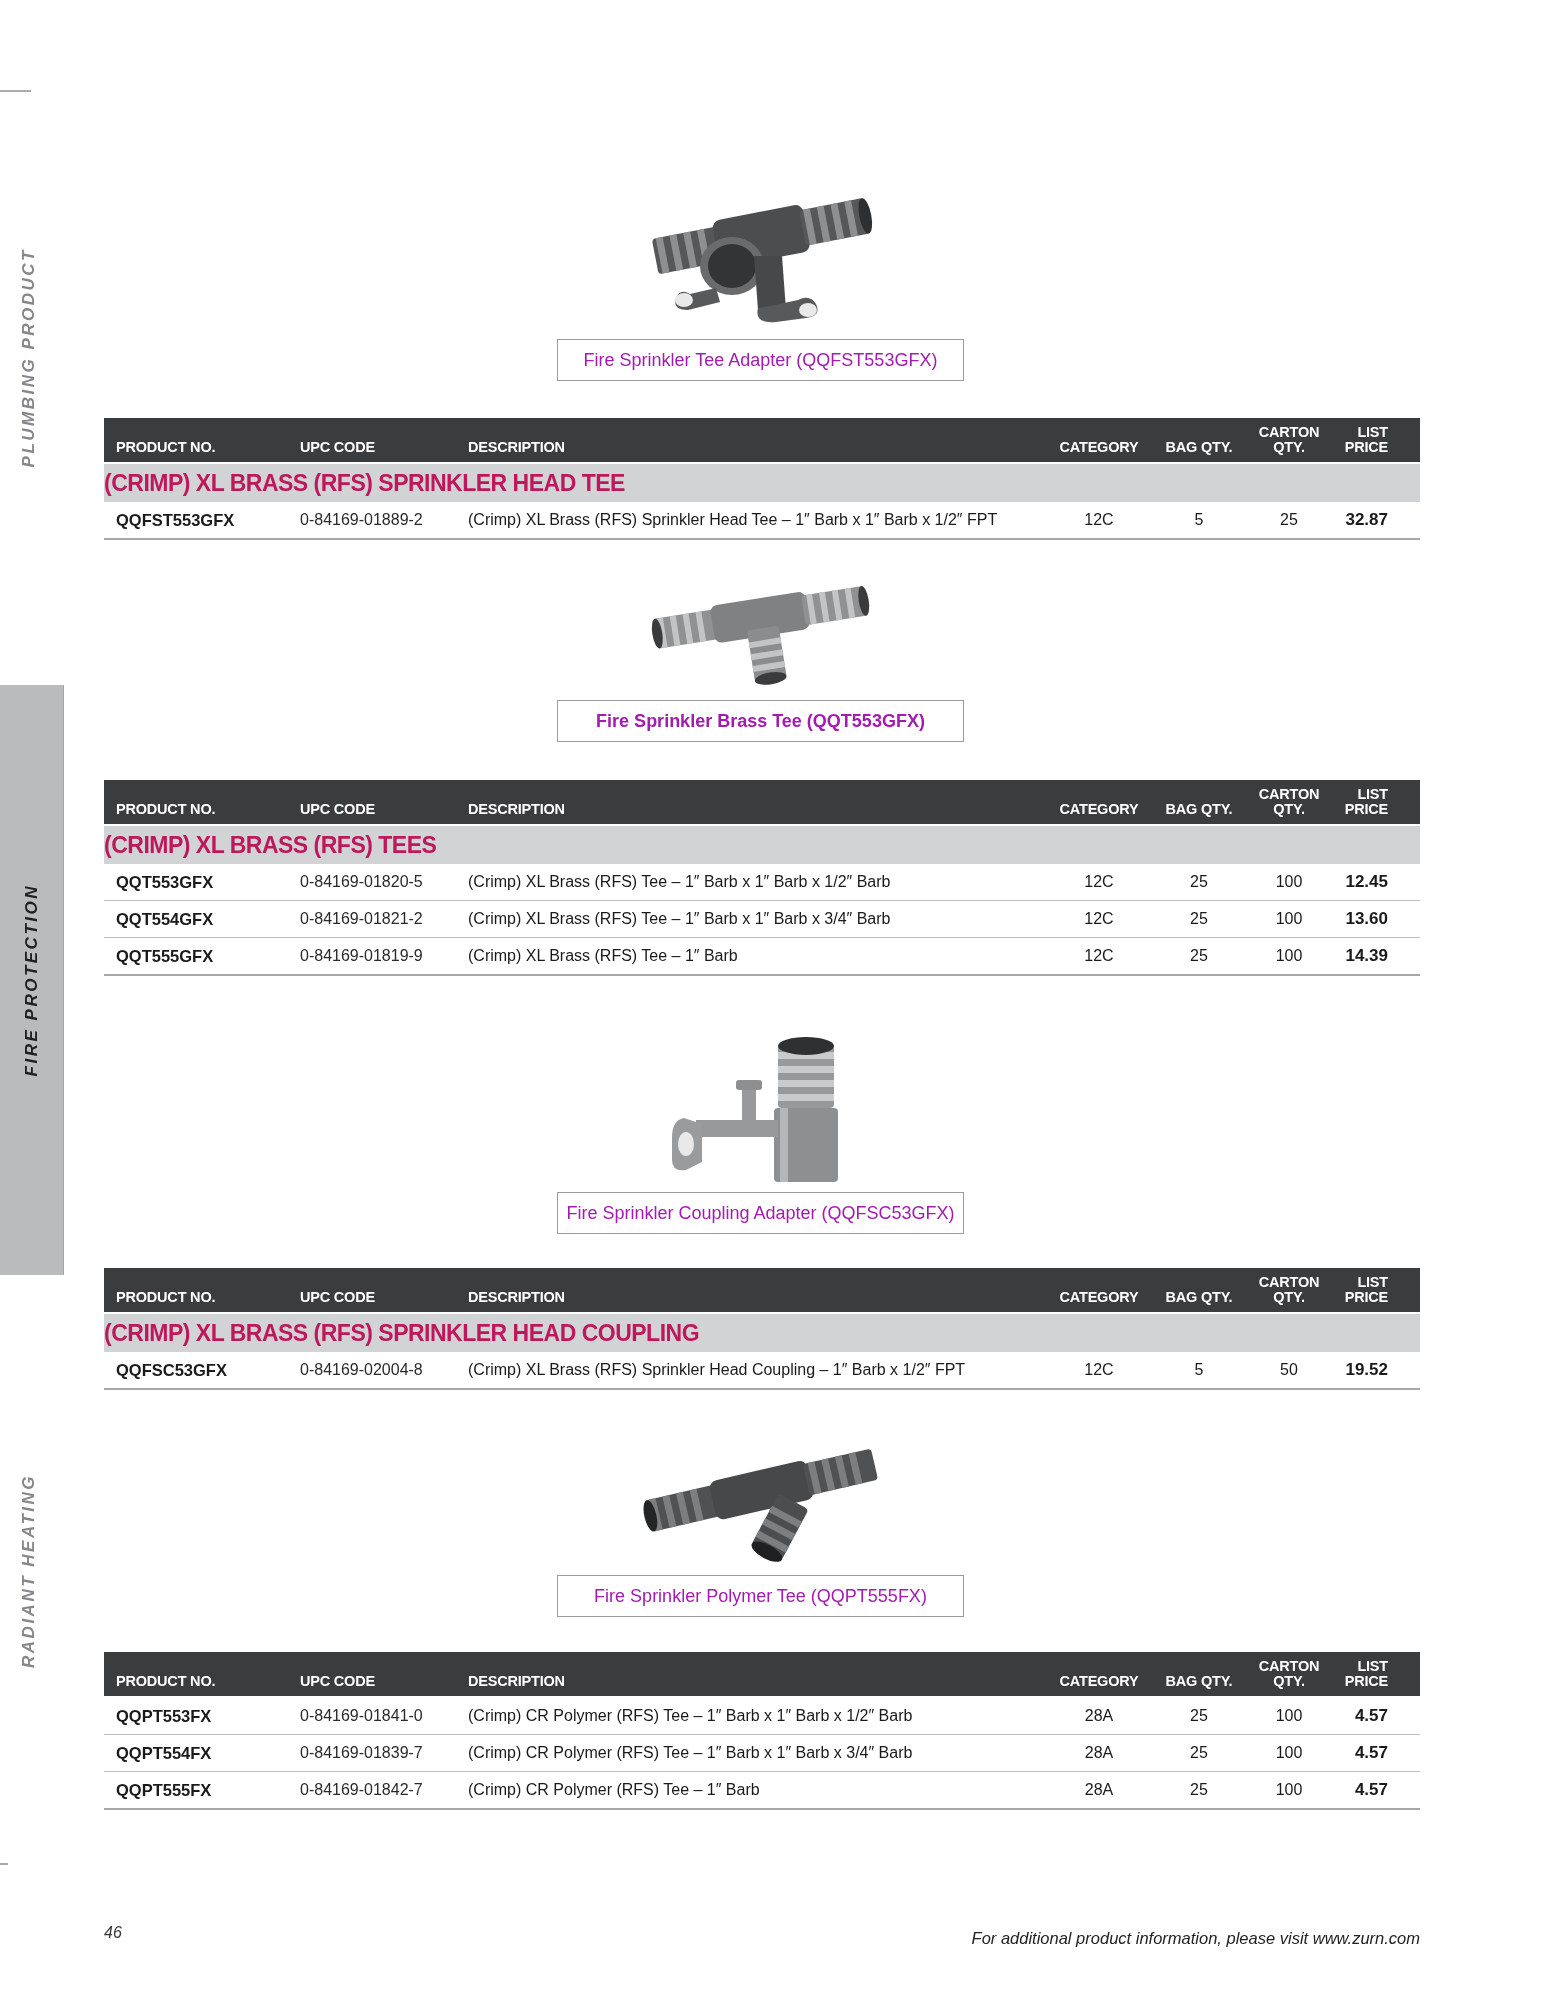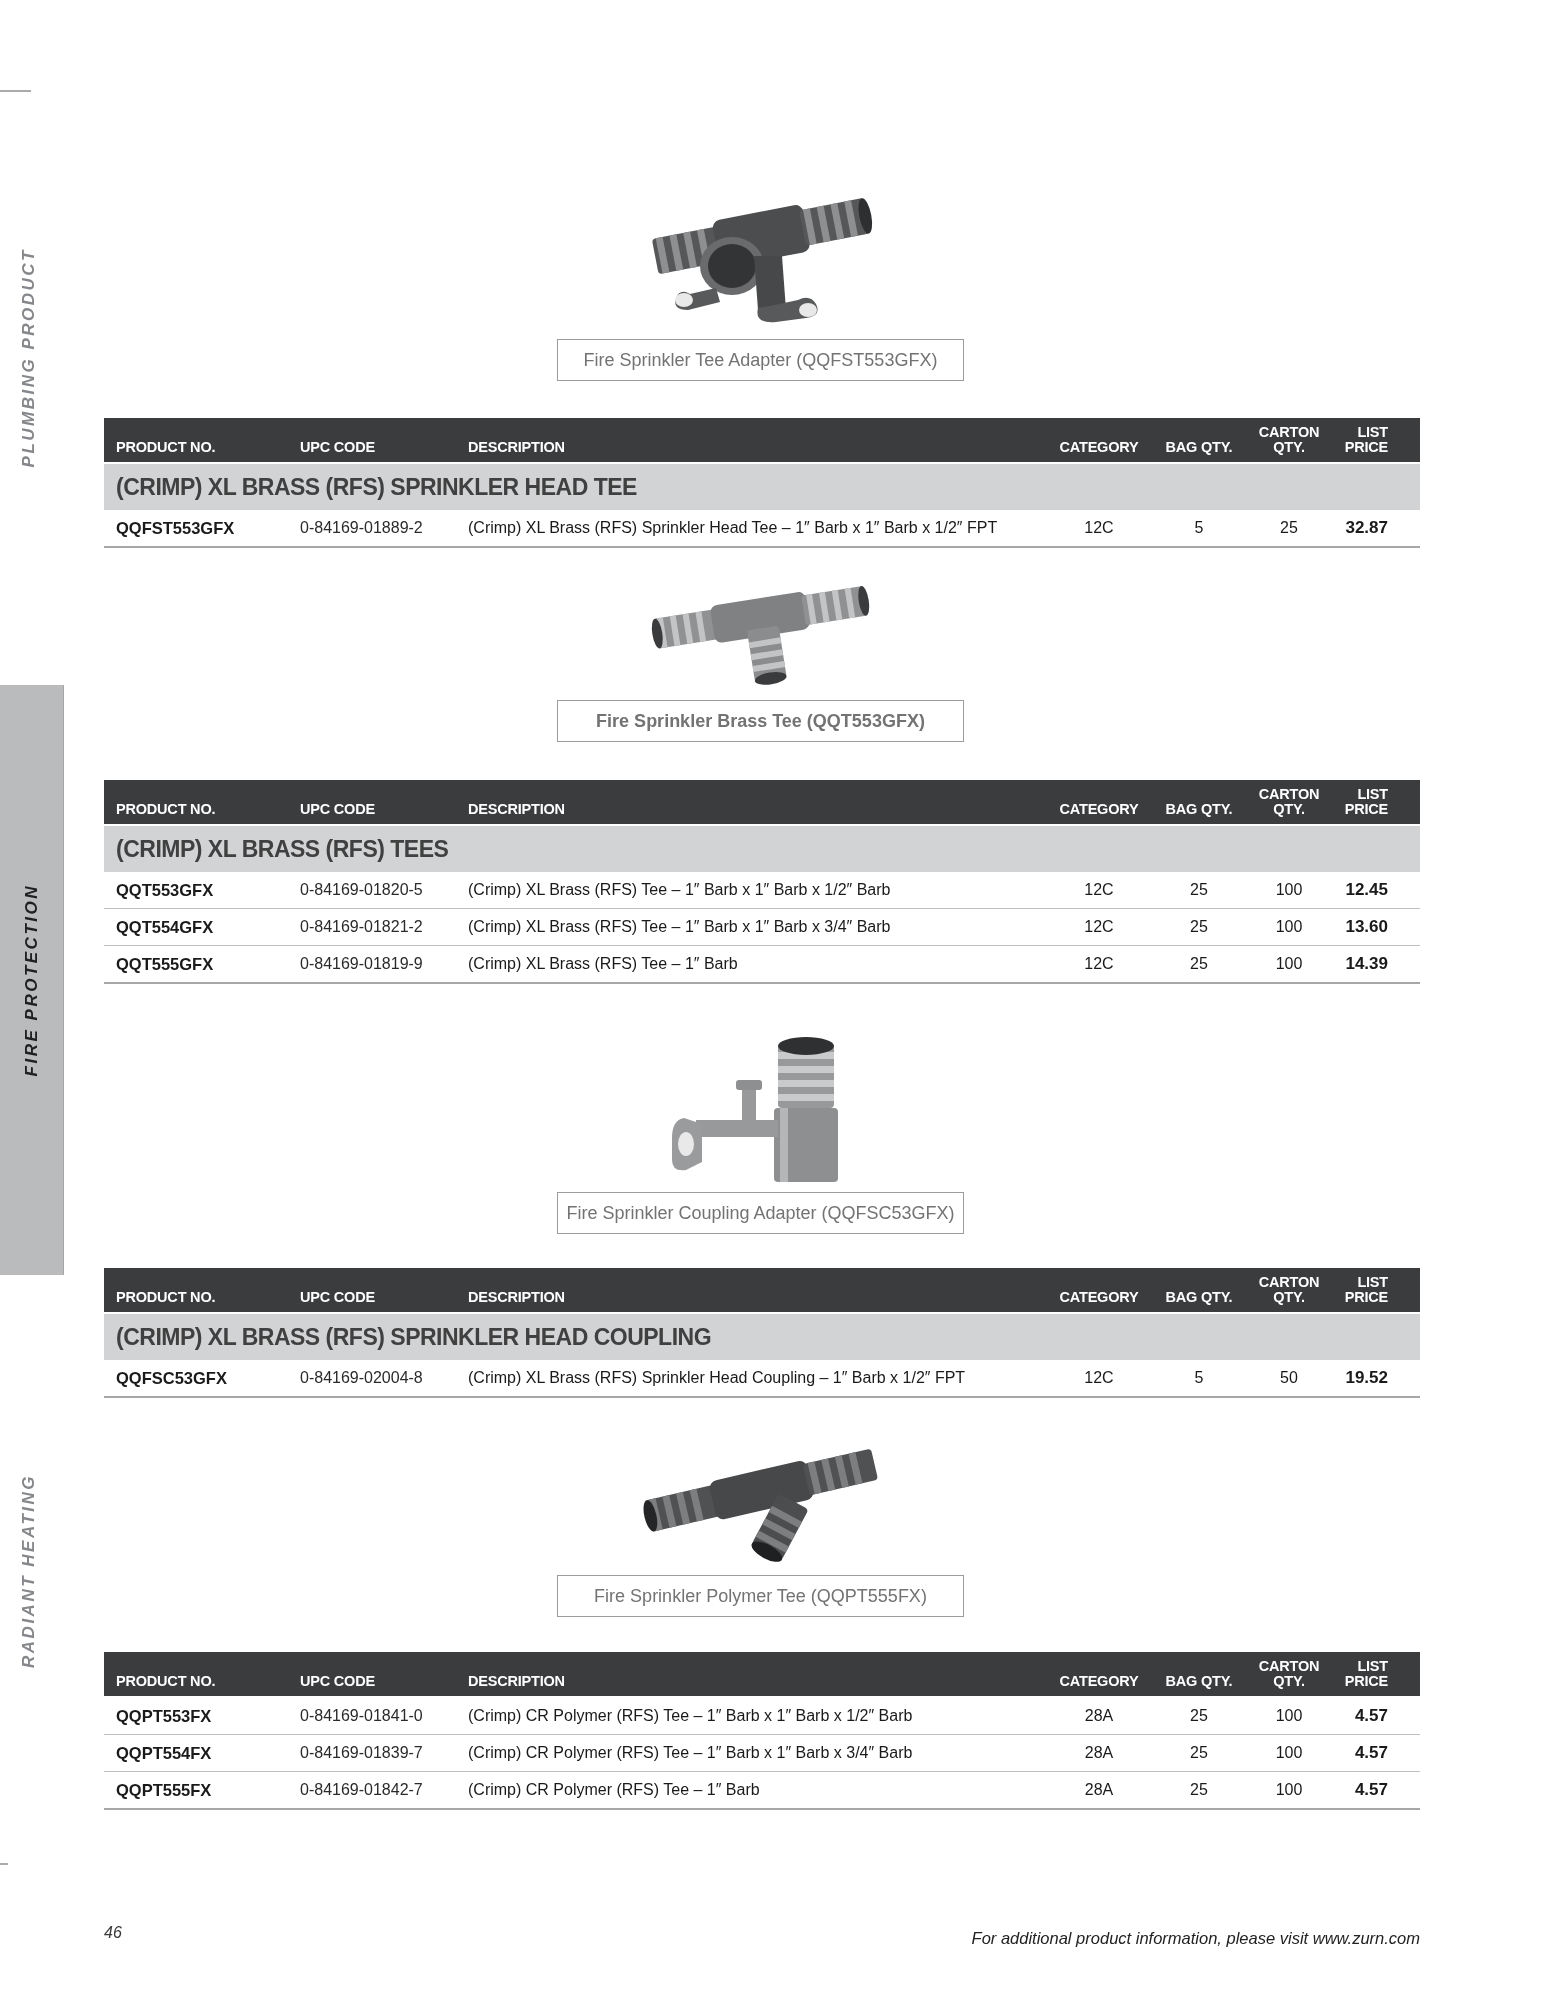--- a/index.html
+++ b/index.html
@@ -15,28 +15,28 @@
         border-right:1px solid #a3a5a7;display:flex;align-items:center;justify-content:center;}
   .side-tab span{writing-mode:vertical-rl;transform:rotate(180deg);font-style:italic;font-weight:700;
         font-size:17px;letter-spacing:2.5px;color:#1f2022;white-space:nowrap;}
   
   .title-bar{position:absolute;left:104px;top:100px;width:1316px;height:58px;background:#d2d3d5;
         display:flex;align-items:center;}
   .title-bar h1{margin:0 0 0 24px;font-size:28px;font-weight:700;letter-spacing:-0.5px;color:#121212;}
   
   .figure{position:absolute;left:104px;width:1316px;display:flex;justify-content:center;}
   .caption{position:absolute;left:557px;width:405px;height:40px;border:1px solid #9a9c9e;background:#fff;
-        display:flex;align-items:center;justify-content:center;font-size:18px;color:#737373;}
+        display:flex;align-items:center;justify-content:center;font-size:18px;color:#a21caf;}
   
   .ptable{position:absolute;left:104px;width:1316px;font-size:16px;}
   .thead{display:grid;grid-template-columns:196px 168px 1fr 110px 90px 90px 86px;
         background:#3b3c3e;color:#fff;height:44px;align-items:end;margin-bottom:2px;}
   .th{font-weight:700;font-size:14.5px;letter-spacing:-0.2px;padding-bottom:7px;white-space:pre-line;line-height:1.05;}
-  .tsection{background:#d2d3d5;height:46px;display:flex;align-items:center;padding-left:12px;
-        font-weight:700;font-size:23px;letter-spacing:-0.5px;color:#404040;}
+  .tsection{background:#d2d3d5;height:38px;display:flex;align-items:center;
+        font-weight:700;font-size:23px;letter-spacing:-0.5px;color:#be185d;}
   .trow{display:grid;grid-template-columns:196px 168px 1fr 110px 90px 90px 86px;height:36px;
         align-items:center;border-bottom:1px solid #bdbfc1;background:#fff;}
   .trow:last-child{border-bottom:2px solid #a5a7a9;}
   .c0{padding-left:12px;text-align:left;}
   .trow .c0{font-weight:700;font-size:16.5px;}
   .c1,.c2{text-align:left;}
   .trow .c1{color:#2a2a2a;}
   .c3,.c4,.c5{text-align:center;}
   .c6{text-align:right;padding-right:32px;}
   .trow .c6{font-weight:700;font-size:17px;}

